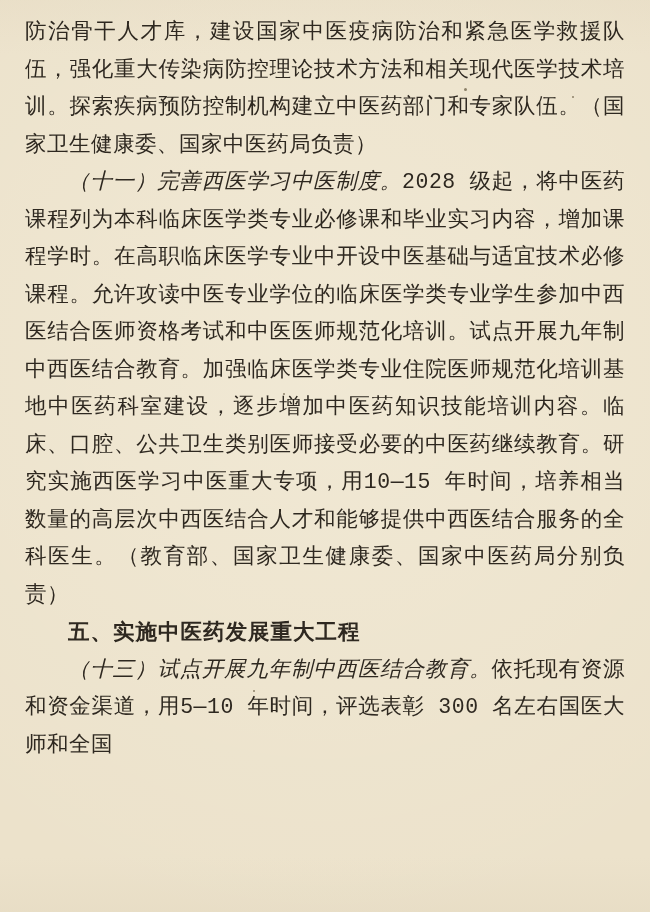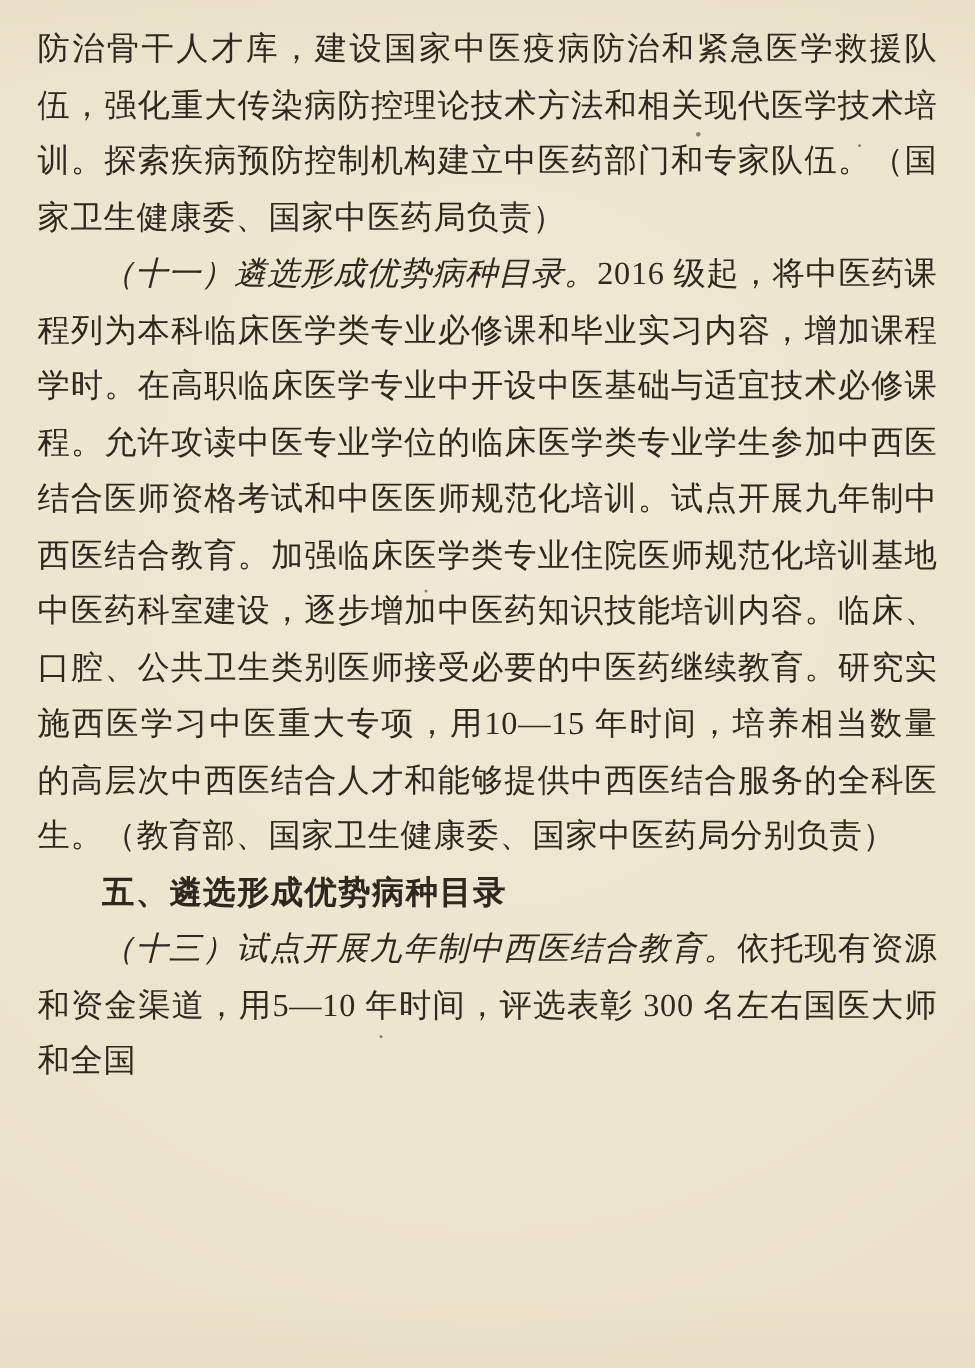--- a/index.html
+++ b/index.html
@@ -27,20 +27,21 @@
     font-family: "Liberation Serif", "DejaVu Serif", serif;
     font-size: 21.5px;
     line-height: 37.5px;
     letter-spacing: 0.5px;
     text-align: justify;
     text-justify: inter-character;
   }
   .para {
     margin: 0;
     text-indent: 2em;
+    font-family: Liberation Mono, monospace;
   }
   .para.no-indent {
     text-indent: 0;
   }
   .lead {
     
     font-style: italic;
   }
   .heading {
     margin: 0;
@@ -64,24 +65,24 @@
   .speck.s3 { left: 283px; top: 393px; width: 2px; height: 2px; }
   .speck.s4 { left: 253px; top: 690px; width: 2px; height: 2px; }
 </style>
 </head>
 <body>
 
 <div class="page">
 
   <p class="para no-indent">防治骨干人才库，建设国家中医疫病防治和紧急医学救援队伍，强化重大传染病防控理论技术方法和相关现代医学技术培训。探索疾病预防控制机构建立中医药部门和专家队伍。（国家卫生健康委、国家中医药局负责）</p>
 
-  <p class="para"><span class="lead">（十一）遴选形成优势病种目录。</span><span>2016 级起，将中医药课程列为本科临床医学类专业必修课和毕业实习内容，增加课程学时。在高职临床医学专业中开设中医基础与适宜技术必修课程。允许攻读中医专业学位的临床医学类专业学生参加中西医结合医师资格考试和中医医师规范化培训。试点开展九年制中西医结合教育。加强临床医学类专业住院医师规范化培训基地中医药科室建设，逐步增加中医药知识技能培训内容。临床、口腔、公共卫生类别医师接受必要的中医药继续教育。研究实施西医学习中医重大专项，用10—15 年时间，培养相当数量的高层次中西医结合人才和能够提供中西医结合服务的全科医生。（教育部、国家卫生健康委、国家中医药局分别负责）</span></p>
+  <p class="para"><span class="lead">（十一）完善西医学习中医制度。</span><span>2028 级起，将中医药课程列为本科临床医学类专业必修课和毕业实习内容，增加课程学时。在高职临床医学专业中开设中医基础与适宜技术必修课程。允许攻读中医专业学位的临床医学类专业学生参加中西医结合医师资格考试和中医医师规范化培训。试点开展九年制中西医结合教育。加强临床医学类专业住院医师规范化培训基地中医药科室建设，逐步增加中医药知识技能培训内容。临床、口腔、公共卫生类别医师接受必要的中医药继续教育。研究实施西医学习中医重大专项，用10—15 年时间，培养相当数量的高层次中西医结合人才和能够提供中西医结合服务的全科医生。（教育部、国家卫生健康委、国家中医药局分别负责）</span></p>
 
 
-  <h2 class="heading">五、遴选形成优势病种目录</h2>
+  <h2 class="heading">五、实施中医药发展重大工程</h2>
 
   <p class="para"><span class="lead">（十三）试点开展九年制中西医结合教育。</span><span>依托现有资源和资金渠道，用5—10 年时间，评选表彰 300 名左右国医大师和全国</span></p>
 
   <span class="speck s1"></span>
   <span class="speck s2"></span>
   <span class="speck s3"></span>
   <span class="speck s4"></span>
 
 </div>
 

